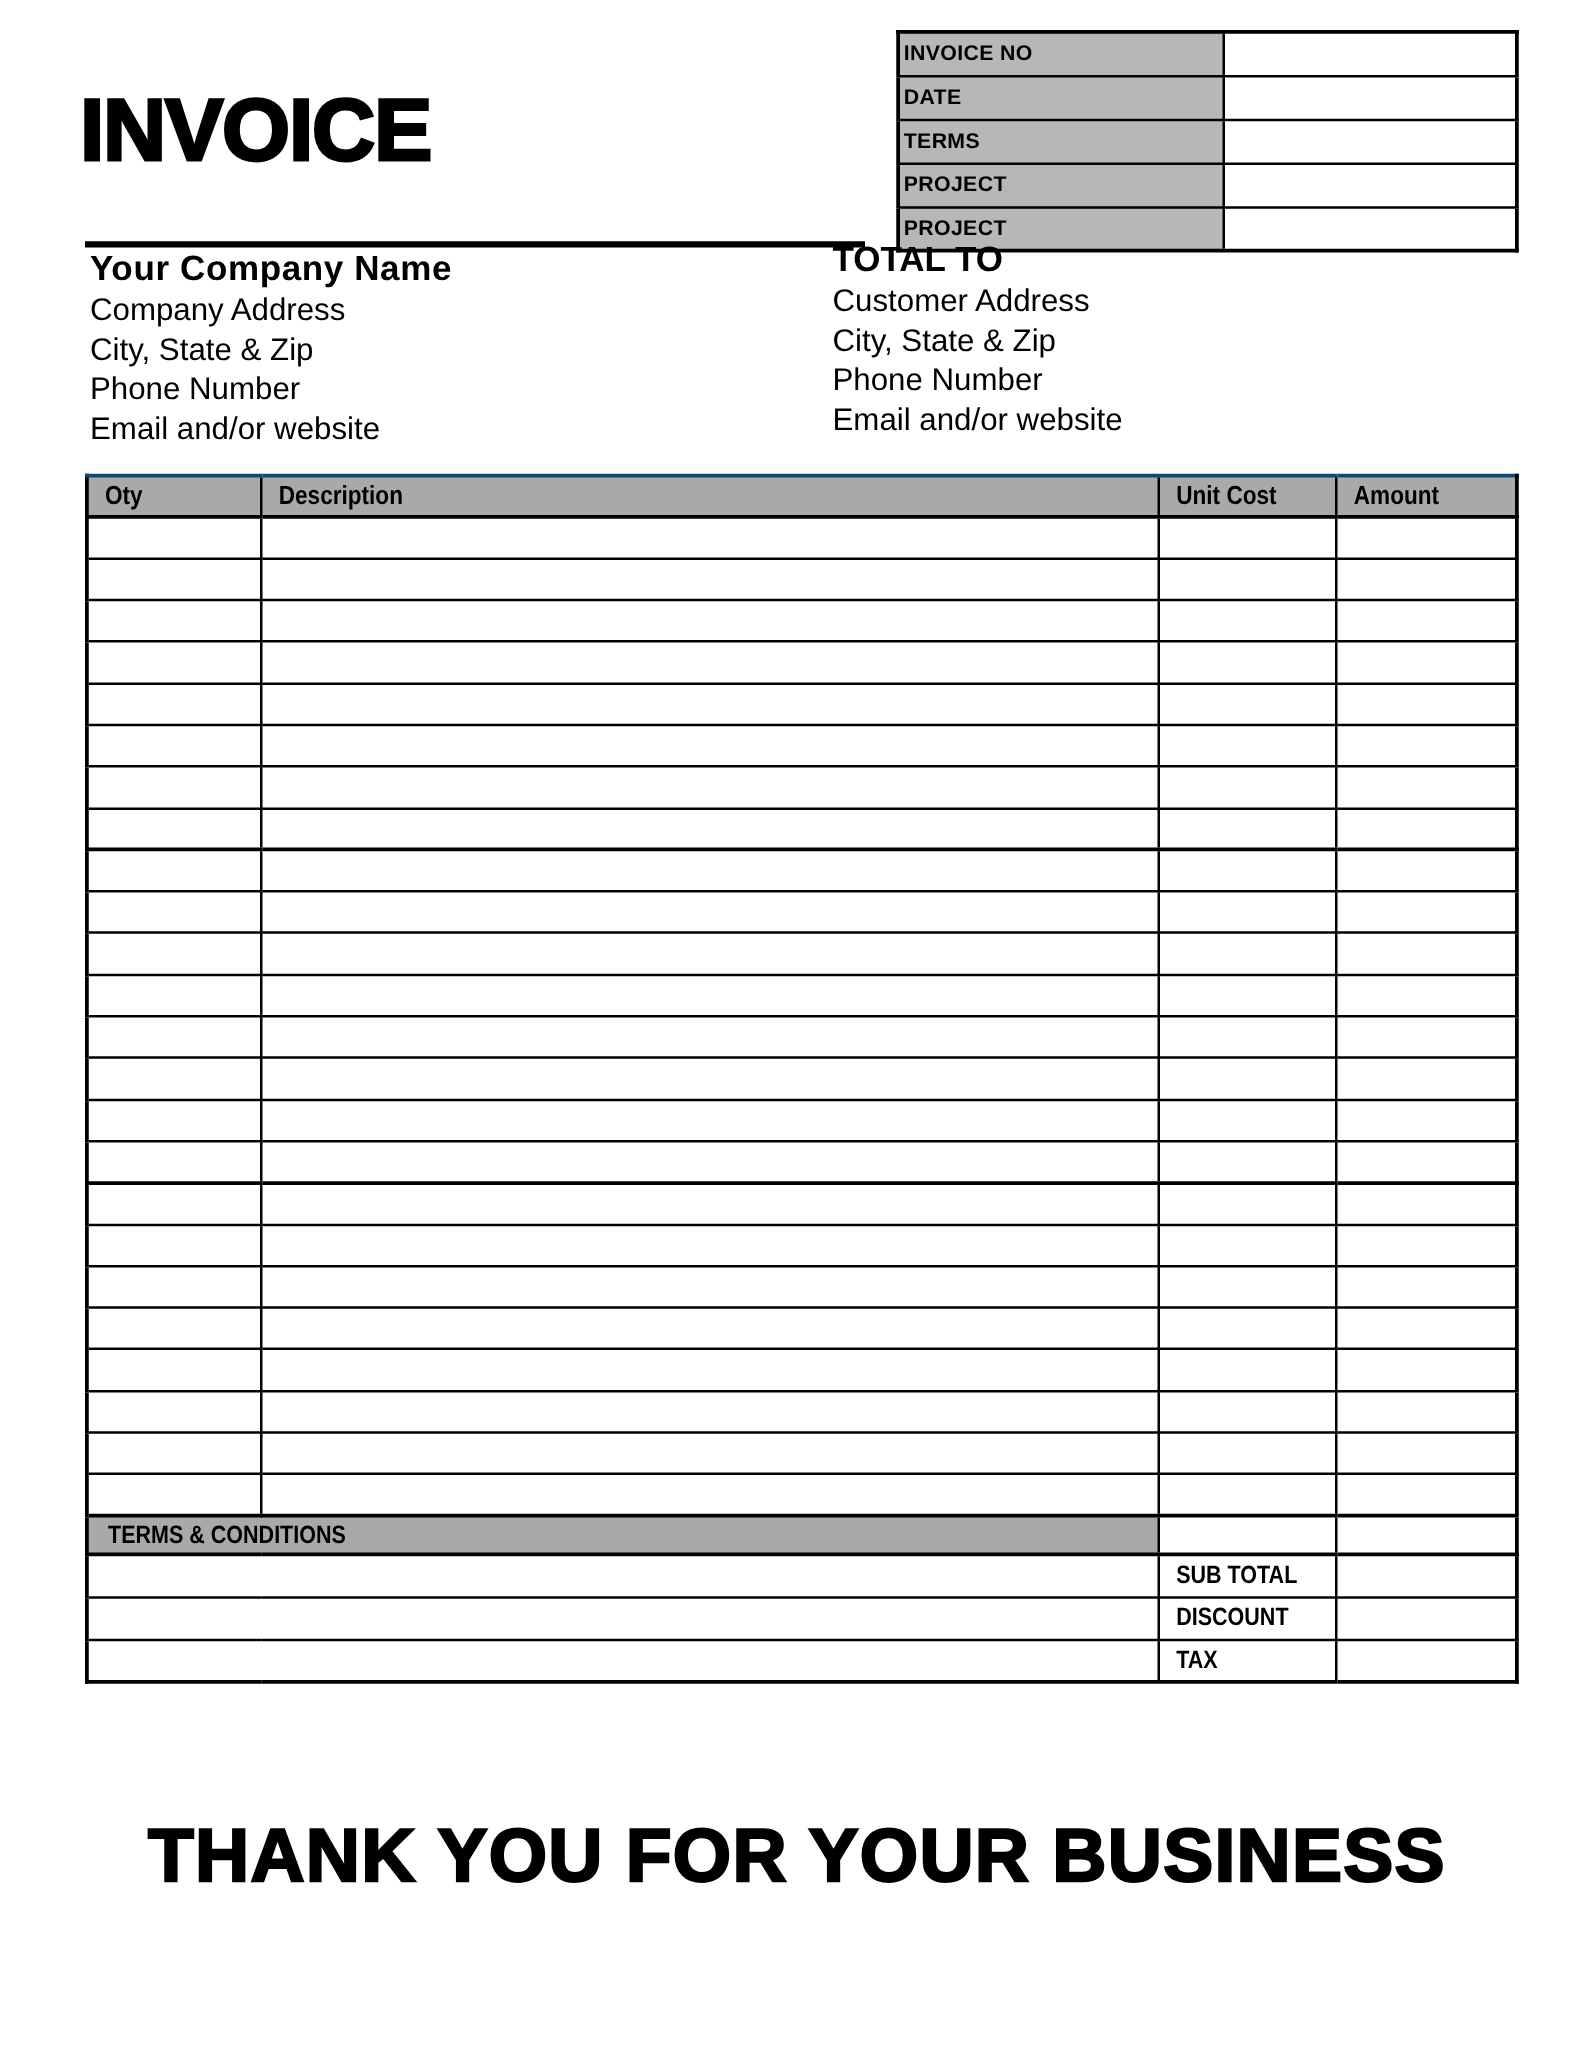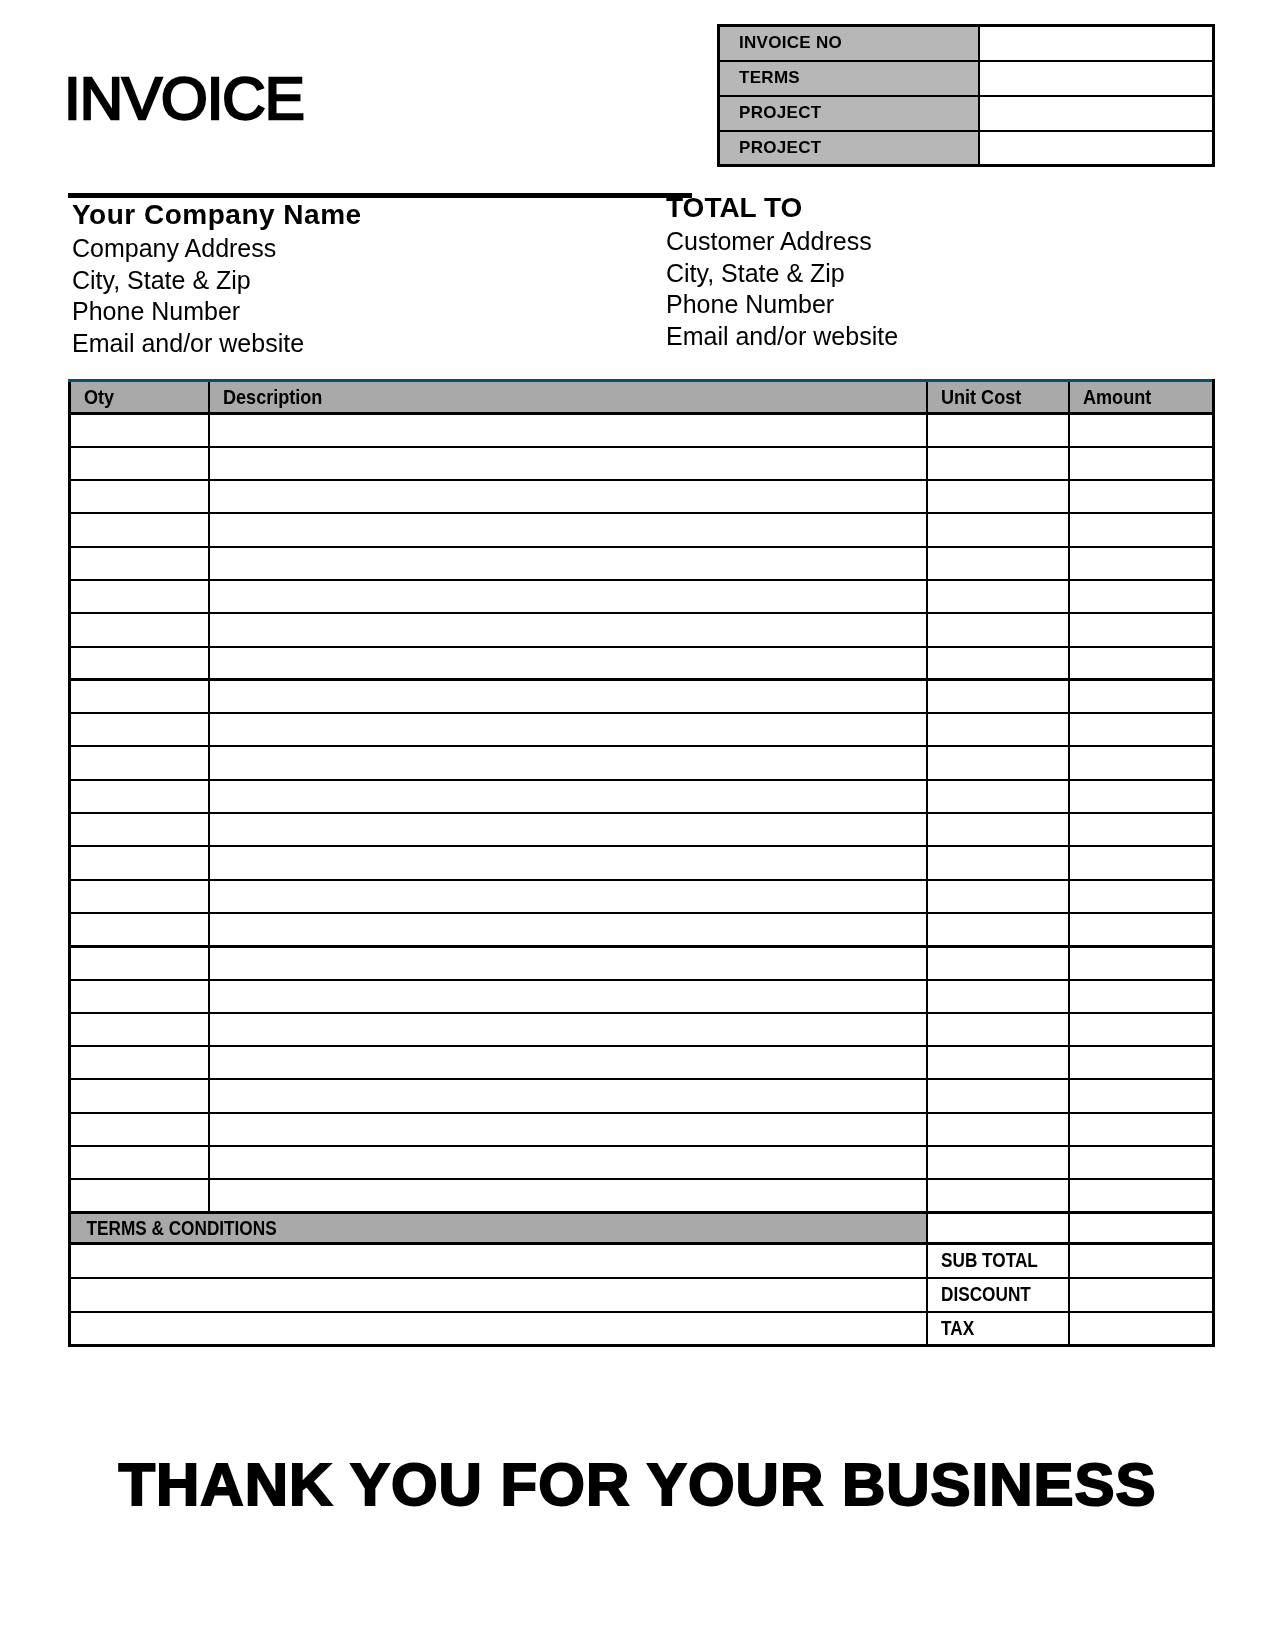--- a/index.html
+++ b/index.html
@@ -10,21 +10,21 @@
     margin:0 auto;
     background:#ffffff;
     font-family:"Liberation Sans", sans-serif;
     color:#000;
     overflow:hidden;
   }
 
   
   .title {
     position:absolute; left:64px; top:64px;
-    font-size:60px; font-weight:400; letter-spacing:-1px;
+    font-size:70px; font-weight:700; letter-spacing:-1px;
     -webkit-text-stroke:2.5px #000;
   }
   .title-rule {
     position:absolute; left:68px; top:193px;
     width:624px; height:5px; background:#000;
   }
 
   
   .meta {
     position:absolute; left:717px; top:24px;
@@ -35,21 +35,21 @@
     border:2px solid #000;
     height:35px; vertical-align:middle;
   }
   .meta tr:first-child td { border-top:3px solid #000; }
   .meta tr:last-child td  { border-bottom:3px solid #000; }
   .meta td:first-child    { border-left:3px solid #000; }
   .meta td:last-child     { border-right:3px solid #000; }
   .meta .mlabel {
     background:#b7b7b7; width:260px;
     font-weight:bold; font-size:17px; letter-spacing:.3px;
-    padding-left:19px;
+    padding-left:3px;
   }
   .meta .mvalue { background:#fff; width:235px; }
 
   
   .company { position:absolute; left:72px; top:197px; }
   .company-name {
     font-size:28px; font-weight:bold; 
     letter-spacing:.5px; line-height:36px;
   }
   .addr-line { font-size:25px; line-height:31.5px; }
@@ -113,20 +113,24 @@
 
 <div class="page">
 
   <div class="title">INVOICE</div>
   <div class="title-rule"></div>
 
   <table class="meta">
     <tbody>
         <tr>
       <td class="mlabel">INVOICE NO</td>
+      <td class="mvalue"></td>
+    </tr>
+    <tr>
+      <td class="mlabel">DATE</td>
       <td class="mvalue"></td>
     </tr>
     <tr>
       <td class="mlabel">TERMS</td>
       <td class="mvalue"></td>
     </tr>
     <tr>
       <td class="mlabel">PROJECT</td>
       <td class="mvalue"></td>
     </tr>

